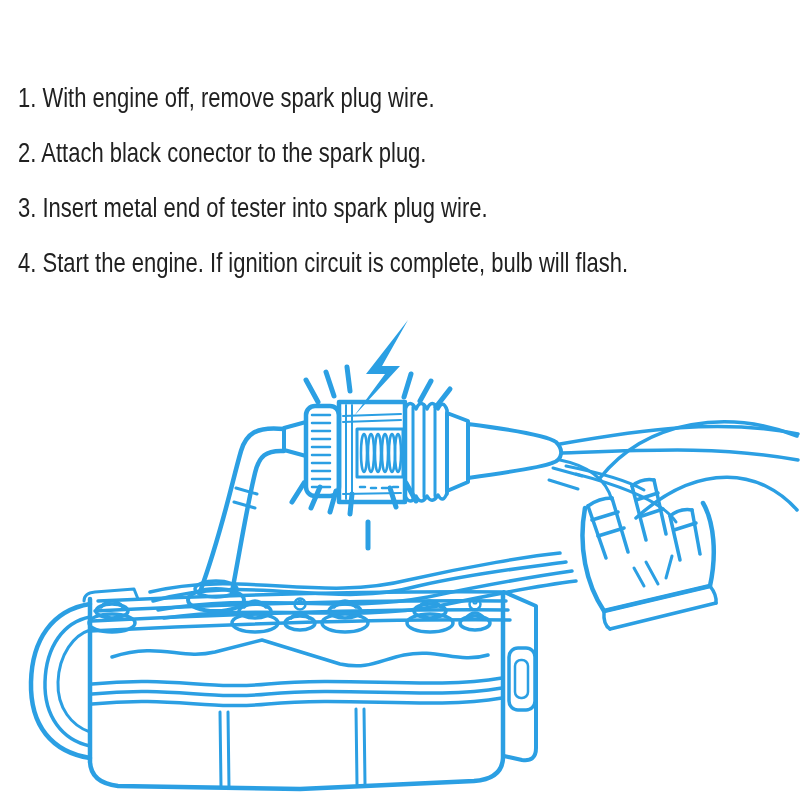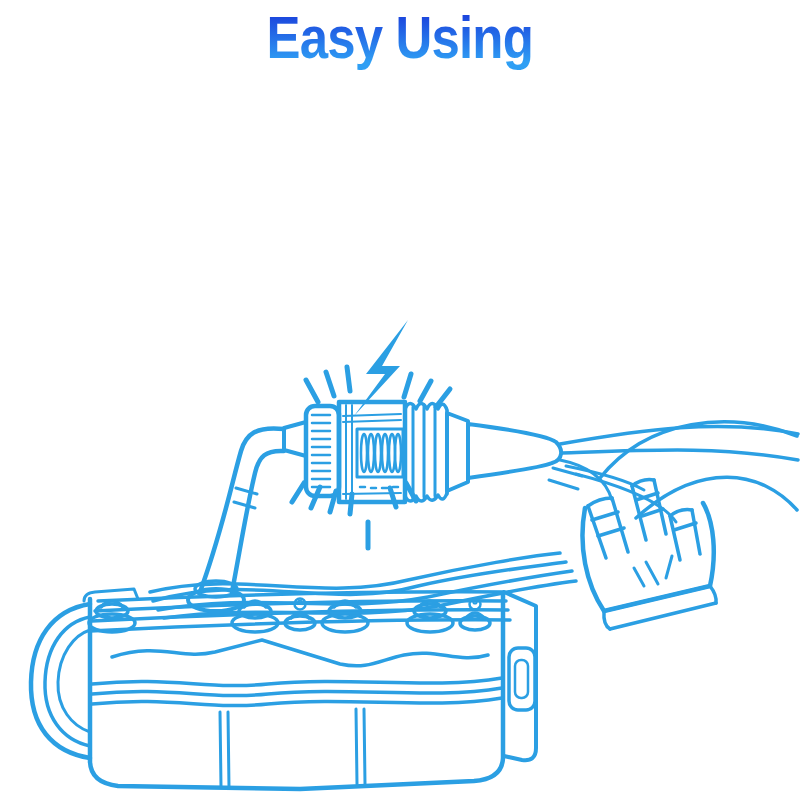--- a/index.html
+++ b/index.html
@@ -28,24 +28,27 @@
   .illustration path, .illustration rect, .illustration ellipse,
   .illustration circle, .illustration line {
       stroke:currentColor; fill:none; stroke-linecap:round; stroke-linejoin:round; }
   .illustration .fill { fill:currentColor; stroke:none; }
 </style>
 </head>
 <body>
 
 <div class="page">
 
-  <div class="title-wrap">
-    <span class="title-text">Easy Using</span>
-  </div>
-
+
+  <ol class="steps">
+    <li class="step" style="transform: scaleX(0.8);">1. With engine off, remove spark plug wire.</li>
+    <li class="step" style="transform: scaleX(0.8);">2. Attach black conector to the spark plug.</li>
+    <li class="step" style="transform: scaleX(0.8);">3. Insert metal end of tester into spark plug wire.</li>
+    <li class="step" style="transform: scaleX(0.8);">4. Start the engine. If ignition circuit is complete, bulb will flash.</li>
+  </ol>
 
   <div class="illustration">
     <svg viewBox="0 0 800 490" xmlns="http://www.w3.org/2000/svg">
 
       <g stroke-width="3.5">
 
         <path stroke-width="4.5" d="M90 294 C52 300 32 330 31 372 C30 416 52 442 90 448"></path>
         <path d="M90 307 C64 312 46 336 45 372 C44 406 62 430 90 436"></path>
         <path stroke-width="3" d="M90 320 C74 325 59 344 58 372 C57 398 72 416 90 422"></path>
 

